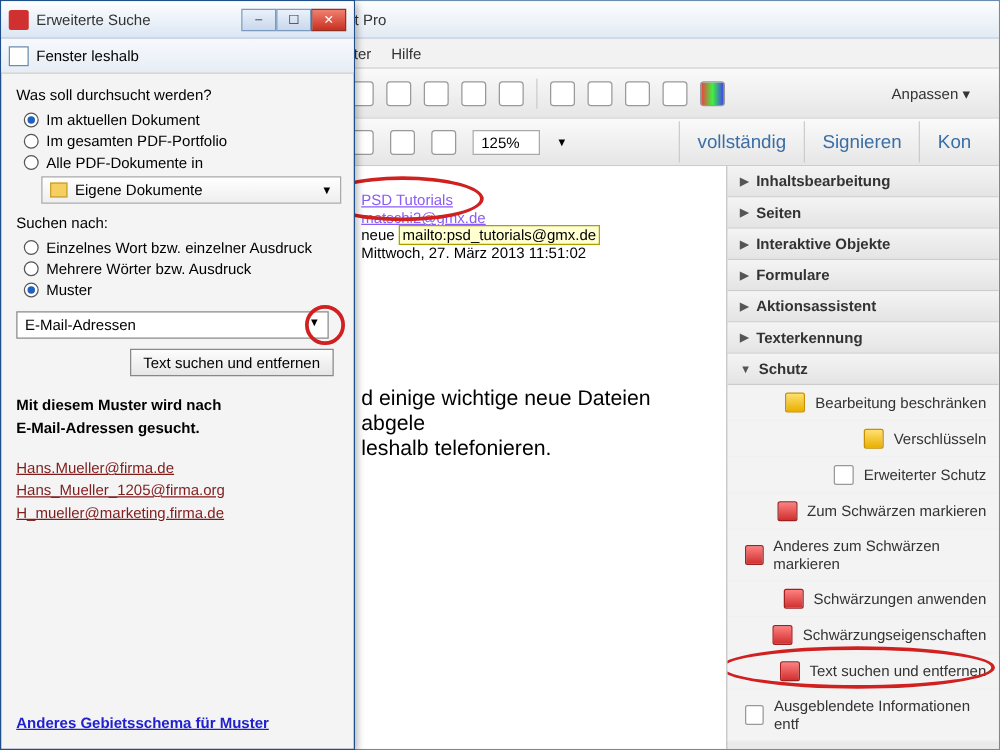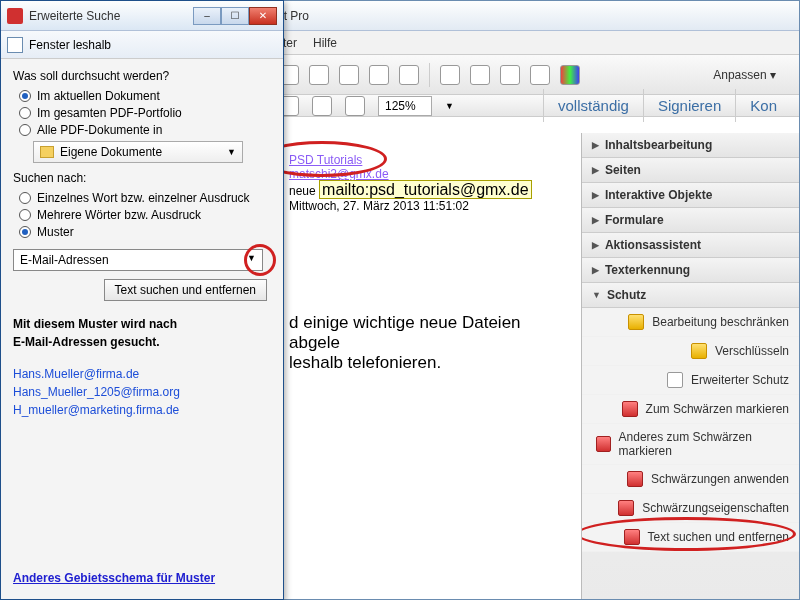--- a/index.html
+++ b/index.html
@@ -3,28 +3,28 @@
 <meta charset="utf-8">
 <style>
 *{box-sizing:border-box;margin:0;padding:0;font-family:"Segoe UI",Tahoma,sans-serif;font-size:12px;}
 body{width:800px;height:600px;background:#b8d0e8;overflow:hidden;position:relative;}
 .mainwin{position:absolute;top:0;right:0;width:530px;height:600px;background:#fff;border:1px solid #6a8cb0;}
 .titlebar{height:30px;background:linear-gradient(#fdfefe,#e2eaf3);border-bottom:1px solid #b0c0d8;display:flex;align-items:center;padding:0 6px;color:#333;}
 .menubar{height:24px;background:#f2f2f2;border-bottom:1px solid #ccc;display:flex;align-items:center;padding:0 6px;gap:16px;color:#333;}
 .toolbar1{height:40px;background:linear-gradient(#fafafa,#e6e6e6);border-bottom:1px solid #ccc;display:flex;align-items:center;padding:0 8px;gap:10px;}
 .tbicon{width:20px;height:20px;border:1px solid #999;border-radius:3px;background:#fff;}
 .tbdrop{margin-left:auto;color:#333;padding:2px 14px;border:1px solid transparent;}
-.toolbar2{height:22px;background:linear-gradient(#fafafa,#e6e6e6);border-bottom:1px solid #ccc;display:flex;align-items:center;padding:0 8px;gap:13px;}
+.toolbar2{height:38px;background:linear-gradient(#fafafa,#e6e6e6);border-bottom:1px solid #ccc;display:flex;align-items:center;padding:0 8px;gap:13px;}
 .zoombox{border:1px solid #aaa;background:#fff;padding:2px 6px;width:54px;display:inline-block;}
 .bigtabs{margin-left:auto;display:flex;gap:0;}
 .bigtab{padding:8px 14px;color:#3b6ea5;font-size:15px;border-left:1px solid #ccc;}
 .content-area{position:absolute;top:132px;left:0;right:218px;bottom:0;background:#fff;overflow:hidden;}
 .doc{padding:20px 18px;font-family:"Times New Roman",serif;font-size:15px;}
 .doc a{color:#8b5cf6;text-decoration:underline;text-align:center;}
-.mailto{border:1px solid #a8a000;background:#ffffd0;padding:0 2px;font-size:16px;}
+.mailto{border:1px solid #a8a000;background:#ffffd0;padding:0 2px;font-size:12px;}
 .rightpanel{position:absolute;top:132px;right:0;width:218px;bottom:0;background:linear-gradient(#f5f5f5,#eaeaea);border-left:1px solid #bbb;overflow:hidden;}
 .accordion{border-bottom:1px solid #ccc;background:linear-gradient(#f4f4f4,#e4e4e4);padding:5px 10px;display:flex;align-items:center;gap:6px;font-weight:bold;color:#333;}
 .accordion .tri{font-size:9px;color:#555;}
 .toolitem{padding:6px 10px 6px 14px;display:flex;align-items:center;gap:8px;color:#333;border-bottom:1px solid #f0f0f0;background:#f3f3f3;justify-content:flex-end;}
 .ticon{width:16px;height:16px;border-radius:2px;display:inline-block;}
 .ti-shield{background:linear-gradient(#ffe070,#e8b000);border:1px solid #c89000;}
 .ti-doc{background:#fff;border:1px solid #999;}
 .ti-red{background:linear-gradient(#ff8080,#d03030);border:1px solid #a02020;}
 .searchwin{position:absolute;top:0;left:0;width:284px;height:600px;background:#f4f4f4;border:1px solid #1e4f8a;box-shadow:2px 2px 6px rgba(0,0,0,.3);}
 .sw-title{height:30px;background:linear-gradient(#fdfefe,#dbe7f4);display:flex;align-items:center;padding:12px 6px;border-bottom:1px solid #b0c0d8;}
@@ -33,29 +33,29 @@
 .winbtns{display:flex;gap:0;}
 .winbtn{width:28px;height:18px;border:1px solid #7a9ac0;background:linear-gradient(#eaf1fa,#c8d8ec);display:flex;align-items:center;justify-content:center;font-size:10px;color:#333;}
 .winbtn.close{background:linear-gradient(#f08070,#c83020);color:#fff;border-color:#903020;}
 .sw-sub{height:28px;background:linear-gradient(#f7f9fc,#e6edf6);border-bottom:1px solid #ccc;display:flex;align-items:center;padding:0 6px;gap:6px;}
 .sw-sub .ic{width:16px;height:16px;border:1px solid #6a8cb0;background:#fff;}
 .sw-body{padding:10px 12px;}
 .sw-body .q{margin-bottom:6px;color:#000;}
 .radio{display:flex;align-items:center;gap:6px;margin:3px 0 3px 6px;color:#000;}
 .radio .r{width:12px;height:12px;border:1px solid #555;border-radius:50%;background:#fff;display:inline-flex;align-items:center;justify-content:center;}
 .radio .r.sel::after{content:"";width:6px;height:6px;background:#2060c0;border-radius:50%;}
-.folderdrop{margin:4px 0 8px 20px;width:210px;border:1px solid #aaa;background:linear-gradient(#fff,#eee);padding:3px 6px;display:flex;align-items:center;gap:6px;}
+.folderdrop{margin:4px 0 8px 20px;width:240px;border:1px solid #aaa;background:linear-gradient(#fff,#eee);padding:3px 6px;display:flex;align-items:center;gap:6px;}
 .folderdrop .fic{width:14px;height:12px;background:#f5d060;border:1px solid #c8a030;}
 .folderdrop .arr{margin-left:auto;font-size:9px;}
 .patterndrop{border:1px solid #888;background:#fff;padding:3px 6px;width:250px;margin:10px 0 2px 0;display:flex;position:relative;}
 .patterndrop .arr{margin-left:auto;font-size:9px;}
 .btn{border:1px solid #888;background:linear-gradient(#fdfdfd,#e6e6e6);padding:3px 10px;display:inline-block;margin-top:6px;}
 .redcircle{position:absolute;border:3px solid #d02020;border-radius:50%;pointer-events:none;}
 .desc{margin-top:14px;line-height:1.5;color:#000;font-weight:bold;}
-.examples{margin-top:14px;line-height:1.5;color:#1d4ed8;}
+.examples{margin-top:14px;line-height:1.5;color:#7f1d1d;text-decoration:underline;}
 .link{color:#2020d0;text-decoration:underline;font-weight:bold;}
 </style>
 </head>
 <body>
 
 <div class="mainwin">
   <div class="titlebar">
     <span>at Pro</span>
   </div>
   <div class="menubar">
@@ -163,20 +163,24 @@
       </div>
     <div class="toolitem">
         <span class="ticon ti-red"></span>
         <span>Schwärzungseigenschaften</span>
       </div>
     <div class="toolitem" style="position:relative;">
       <span class="ticon ti-red"></span>
         <span>Text suchen und entfernen</span>
       <div class="redcircle" style="left:-6px;top:-6px;width:220px;height:34px;"></div>
     </div>
+    <div class="toolitem">
+        <span class="ticon ti-doc"></span>
+        <span>Ausgeblendete Informationen entf</span>
+      </div>
   </div>
 </div>
 
 <div class="searchwin">
   <div class="sw-title">
     <span class="logo"></span>
     <span class="txt">Erweiterte Suche</span>
     <div class="winbtns">
       <div class="winbtn">–</div>
       <div class="winbtn">☐</div>

